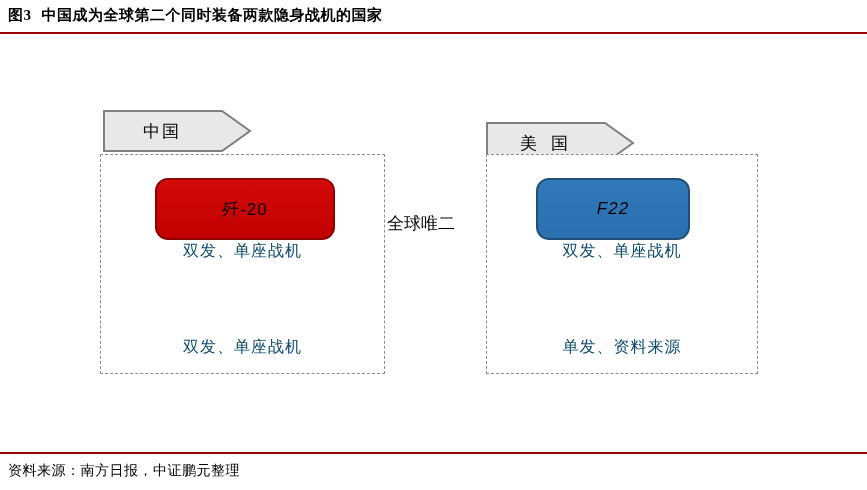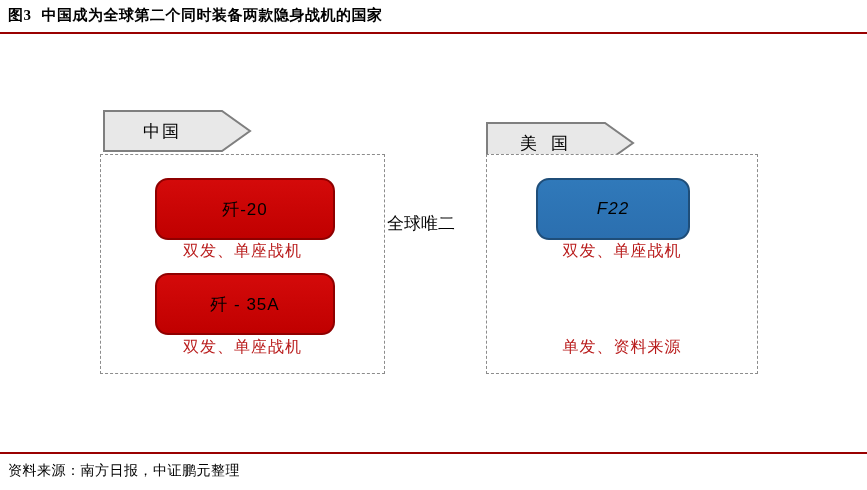--- a/index.html
+++ b/index.html
@@ -39,21 +39,21 @@
   }
   .box-red  { width:180px; background:linear-gradient(#d40a0a,#c00000); border:2px solid #8f0000; }
   .box-blue { width:154px; background:linear-gradient(#3079ba,#2b6faf); border:2px solid #1f4e79; }
   .pos-j20 { left:155px; top:178px; }
   .pos-j35 { left:155px; top:273px; }
   .pos-f22 { left:536px; top:178px; }
   .pos-f35 { left:536px; top:273px; }
   .italic  { font-style:italic; }
 
   .desc {
-    position:absolute; text-align:center; font-size:16px; color:#b91c1c;
+    position:absolute; text-align:center; font-size:16px; color:#0c4a6e;
     letter-spacing:1px; white-space:nowrap;
   }
   .desc-l { left:100px; width:285px; }
   .desc-r { left:486px; width:272px; }
   .desc-row1 { top:241px; }
   .desc-row2 { top:337px; }
 
   .center-note {
     position:absolute; left:387px; top:212px; width:100px;
     text-align:left; font-size:17px; color:#000; white-space:nowrap;
@@ -90,23 +90,20 @@
 
   <div class="dash-box left-box"></div>
 
   <div class="dash-box right-box"></div>
 
   <div class="plane-box box-red pos-j20">
     <span>歼-20</span>
   </div>
   <div class="desc desc-l desc-row1">双发、单座战机</div>
 
-  <div class="plane-box box-red pos-j35">
-    <span>歼 - 35A</span>
-  </div>
   <div class="desc desc-l desc-row2">双发、单座战机</div>
 
   <div class="center-note">全球唯二</div>
 
   <div class="plane-box box-blue pos-f22">
     <span class="italic">F22</span>
   </div>
   <div class="desc desc-r desc-row1">双发、单座战机</div>
 
   <div class="desc desc-r desc-row2">单发、资料来源</div>

